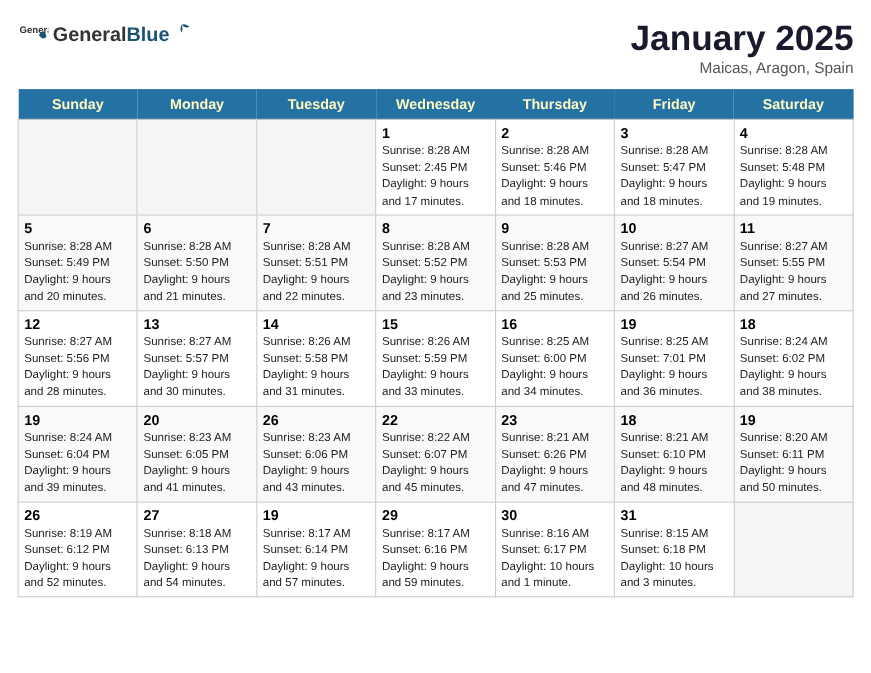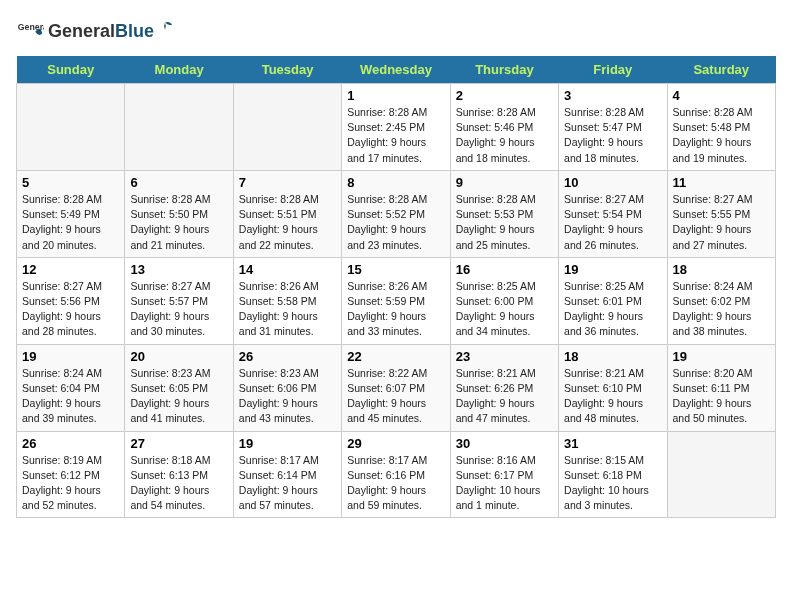--- a/index.html
+++ b/index.html
@@ -47,21 +47,21 @@
       font-size: 14px;
       color: #555;
     }
     table {
       width: 100%;
       border-collapse: collapse;
       font-size: 11px;
     }
     thead tr th {
       background-color: #2471a3;
-      color: #bef264;
+      color: #fef9c3;
       padding: 6px 4px;
       text-align: center;
       font-size: 13px;
       font-weight: bold;
     }
     tbody tr td {
       border: 1px solid #ccc;
       vertical-align: top;
       padding: 4px 5px;
       width: 108px;
@@ -99,20 +99,24 @@
       <div style="display:flex; align-items:baseline; gap:0px;">
         <span class="logo-text-general">General</span>
           <span class="logo-text-blue">Blue</span>
         <svg width="18" height="18" viewBox="0 0 20 20" style="margin-left:2px; margin-bottom:2px;">
           <path d="M10 4 Q14 2 18 6 Q14 8 10 4Z" fill="#1a5276"></path>
           <path d="M10 4 Q12 8 10 12 Q8 8 10 4Z" fill="#1a5276"></path>
         </svg>
       </div>
     </div>
   </div>
+  <div class="title-area">
+    <div class="main-title">January 2025</div>
+    <div class="subtitle">Maicas, Aragon, Spain</div>
+  </div>
 </div>
 
 <table>
   <thead>
     <tr id="days-header">
     <th>Sunday</th>
         <th>Monday</th>
         <th>Tuesday</th>
         <th>Wednesday</th>
         <th>Thursday</th>
@@ -221,21 +225,21 @@
         </td>
         <td>
           <span class="day-number">16</span>
           <div class="day-info">Sunrise: 8:25 AM
 Sunset: 6:00 PM
 Daylight: 9 hours and 34 minutes.</div>
         </td>
         <td>
           <span class="day-number">19</span>
           <div class="day-info">Sunrise: 8:25 AM
-Sunset: 6:01 PM
+Sunset: 7:01 PM
 Daylight: 9 hours and 36 minutes.</div>
         </td>
         <td>
           <span class="day-number">18</span>
           <div class="day-info">Sunrise: 8:24 AM
 Sunset: 6:02 PM
 Daylight: 9 hours and 38 minutes.</div>
         </td>
       </tr>
       <tr>

